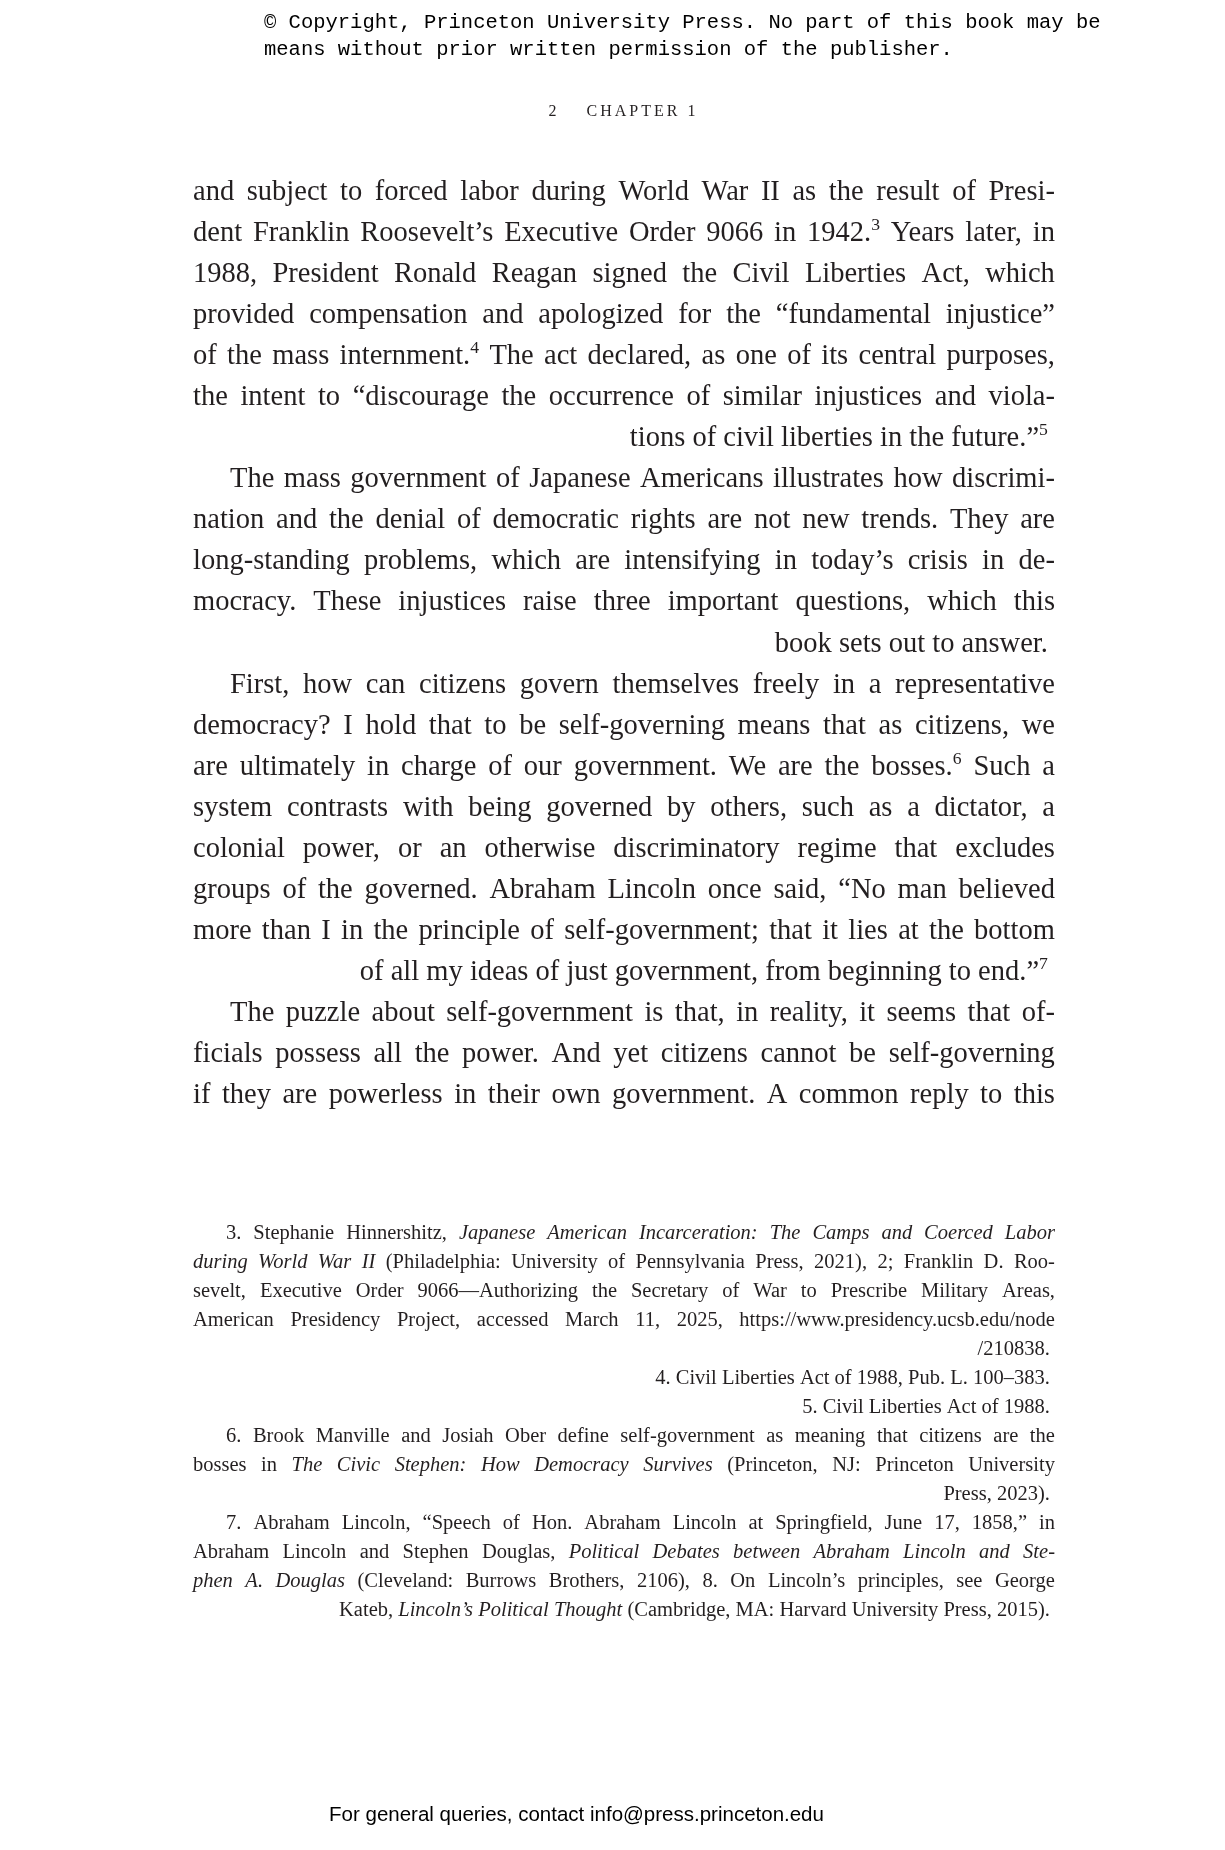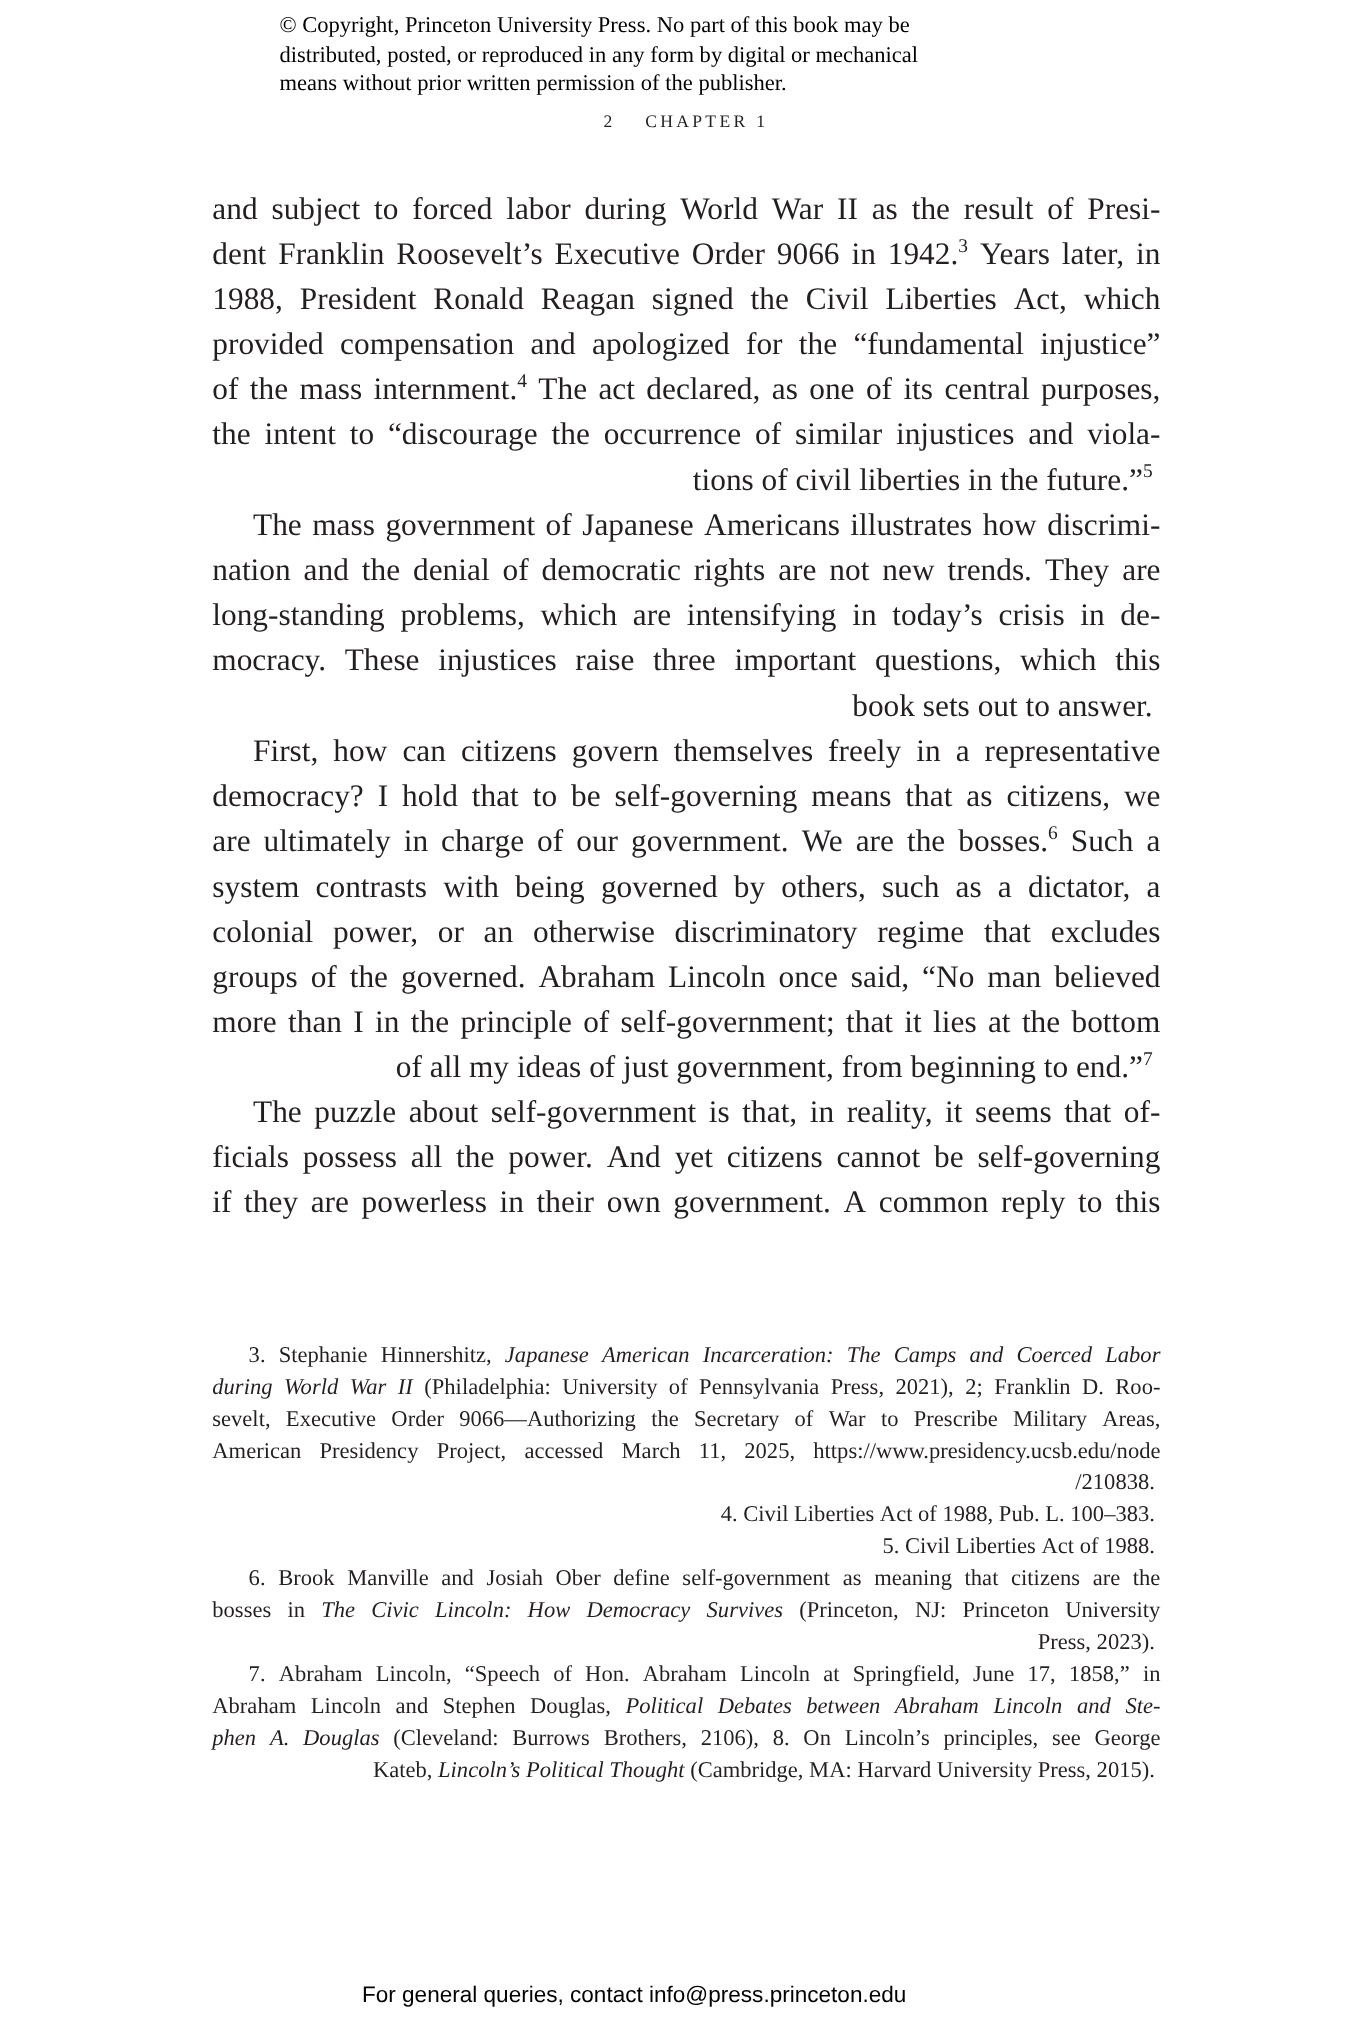--- a/index.html
+++ b/index.html
@@ -1,19 +1,19 @@
 <!DOCTYPE html>
 <html><head>
 <meta charset="utf-8">
 <style>
   html, body { margin: 0; padding: 0; background: #ffffff; }
   body { width: 1225px; height: 1850px; position: relative; overflow: hidden; color: #231f20; }
   .copyright {
-    position: absolute; left: 254px; top: 10px; width: 700px;
-    font-family: Liberation Serif, serif; font-size: 20.5px; line-height: 26.5px; color: #000;
+    position: absolute; left: 264px; top: 10px; width: 700px;
+    font-family: Liberation Mono, monospace; font-size: 20.5px; line-height: 26.5px; color: #000;
   }
   .copyright div { white-space: nowrap; }
   .running-head {
     position: absolute; top: 102px; left: 0; width: 1225px; text-align: center;
     font-family: "Liberation Serif", serif; font-size: 16px; letter-spacing: 3px; color: #231f20;
     padding-left: 22px; box-sizing: border-box;
   }
   .running-head .folio { margin-right: 20px; }
   .body-text {
     position: absolute; left: 193px; top: 170px; width: 862px;
@@ -37,21 +37,20 @@
   }
   .jline { display: flex; justify-content: space-between; white-space: nowrap; }
   .jline.last { justify-content: flex-end; }
   .jline.last .w { margin-right: 0.25em; }
 </style>
 </head>
 <body>
 
 <div class="copyright">
   <div>© Copyright, Princeton University Press. No part of this book may be</div>
-  <div>distributed, posted, or reproduced in any form by digital or mechanical</div>
   <div>means without prior written permission of the publisher.</div>
 </div>
 
 <div class="running-head">
   <span class="folio">2</span>
   <span>CHAPTER 1</span>
 </div>
 
 <div class="body-text" id="body-text">
     <div class="line jline">
@@ -440,21 +439,21 @@
       <span class="w">that</span>
       <span class="w">citizens</span>
       <span class="w">are</span>
       <span class="w">the</span>
     </div>
     <div class="line jline">
       <span class="w">bosses</span>
       <span class="w">in</span>
       <span class="w"><i>The</i></span>
       <span class="w"><i>Civic</i></span>
-      <span class="w"><i>Lincoln:</i></span>
+      <span class="w"><i>Stephen:</i></span>
       <span class="w"><i>How</i></span>
       <span class="w"><i>Democracy</i></span>
       <span class="w"><i>Survives</i></span>
       <span class="w">(Princeton,</span>
       <span class="w">NJ:</span>
       <span class="w">Princeton</span>
       <span class="w">University</span>
     </div>
     <div class="line jline last">
       <span class="w">Press,</span>

